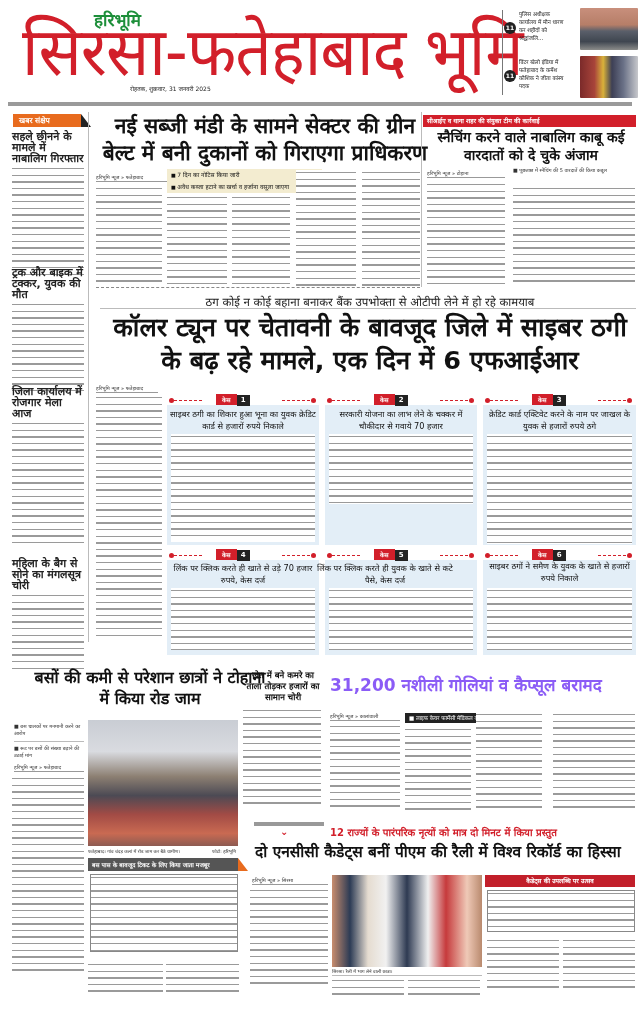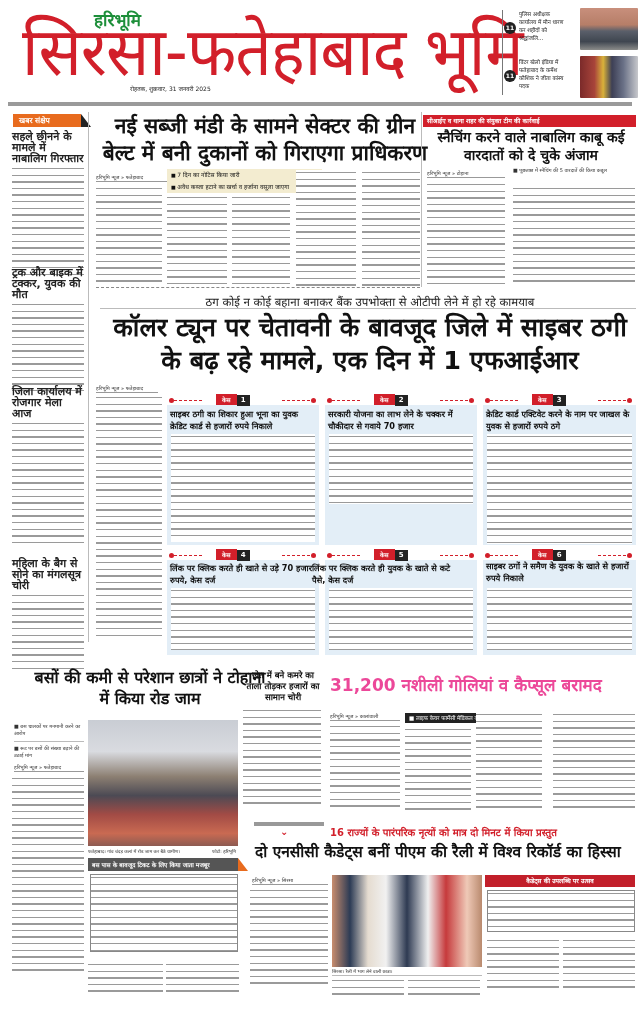--- a/index.html
+++ b/index.html
@@ -31,24 +31,24 @@
 #snatch-hl{left:425px;top:128px;width:212px;font-size:14px;line-height:18px;font-weight:bold;text-align:center;color:#111}
 
 #cyber-kicker{left:100px;top:294px;width:540px;font-size:11.5px;text-align:center;color:#222}
 #cyber-hl{left:100px;top:311px;width:540px;font-size:25.5px;line-height:33px;font-weight:bold;text-align:center;color:#111}
 .casebox{background:#e3eef7;border-top:0}
 .case-label{position:absolute;height:11px;font-size:6px;line-height:11px;color:#fff;font-weight:bold}
 .case-label .k{display:inline-block;background:#d21f2a;padding:0 6px}
 .case-label .n{display:inline-block;background:#222;padding:0 4px;font-size:7px}
 .arrow{position:absolute;height:1px;border-top:1px dashed #d21f2a;width:28px}
 .dot{position:absolute;width:5px;height:5px;border-radius:50%;background:#d21f2a}
-.case-hl{position:absolute;font-size:8.2px;line-height:12px;font-weight:bold;color:#111}
+.case-hl{position:absolute;font-size:8.2px;line-height:12px;font-weight:normal;text-align:center;color:#111}
 
 #bus-hl{left:30px;top:667px;width:240px;font-size:16px;line-height:21px;font-weight:bold;text-align:center;color:#111}
-#drug-hl{left:330px;top:673px;width:310px;font-size:17px;font-weight:bold;color:#ec4899}
+#drug-hl{left:330px;top:673px;width:310px;font-size:17px;font-weight:bold;color:#8b5cf6}
 #theft-hl{left:243px;top:670px;width:80px;font-size:8.5px;line-height:11px;font-weight:bold;text-align:center;color:#111}
 #pharmacy-tag{left:405px;top:713px;width:135px;height:10px;background:#222;color:#fff;font-size:5.5px;line-height:10px;padding-left:4px}
 #dance-kicker{left:330px;top:825px;width:310px;font-size:10px;color:#d21f2a;font-weight:bold}
 #ncc-hl{left:255px;top:840px;width:385px;font-size:15.5px;font-weight:bold;color:#111}
 #ncc-tag{left:485px;top:875px;width:150px;height:12px;background:#c21f2a;color:#fff;font-size:6.2px;line-height:12px;text-align:center;font-weight:bold}
 #students-tag{left:88px;top:858px;width:150px;height:13px;background:#555;color:#fff;font-size:6px;line-height:13px;padding-left:4px;font-weight:bold}
 .photo{border:0}
 .caption{font-size:4.6px;color:#333}
 </style>
 </head>
@@ -105,21 +105,21 @@
 <div class="abs vrule" style="left:421px;top:112px;height:175px"></div>
 <div class="abs" id="snatch-tag">सीआईए व थाना शहर की संयुक्त टीम की कार्रवाई</div>
 <div class="abs" id="snatch-hl">स्नैचिंग करने वाले नाबालिग काबू कई वारदातों को दे चुके अंजाम</div>
 <div class="abs byline" style="left:427px;top:170px;width:78px">हरिभूमि न्यूज » टोहाना</div>
 <div class="abs" style="left:513px;top:167px;width:122px;font-size:5px;line-height:7px;color:#333"><span>■ </span><span>पूछताछ में स्नैचिंग की 5 वारदातें की किया कबूल</span></div>
 <div class="abs txt lines" style="left:427px;top:182px;width:78px;height:104px"></div>
 <div class="abs txt lines" style="left:513px;top:186px;width:122px;height:100px"></div>
 
 <div class="abs" id="cyber-kicker">ठग कोई न कोई बहाना बनाकर बैंक उपभोक्ता से ओटीपी लेने में हो रहे कामयाब</div>
 <div class="abs hrule" style="left:100px;top:308px;width:536px"></div>
-<div class="abs" id="cyber-hl">कॉलर ट्यून पर चेतावनी के बावजूद जिले में साइबर ठगी के बढ़ रहे मामले, एक दिन में 1 एफआईआर</div>
+<div class="abs" id="cyber-hl">कॉलर ट्यून पर चेतावनी के बावजूद जिले में साइबर ठगी के बढ़ रहे मामले, एक दिन में 6 एफआईआर</div>
 <div class="abs byline" style="left:96px;top:385px;width:62px">हरिभूमि न्यूज » फतेहाबाद</div>
 <div class="abs txt lines" style="left:96px;top:395px;width:66px;height:245px"></div>
 
 <div class="abs casebox" style="left:167px;top:405px;width:152px;height:140px"></div>
 <div class="abs casebox" style="left:325px;top:405px;width:152px;height:140px"></div>
 <div class="abs casebox" style="left:483px;top:405px;width:153px;height:140px"></div>
 
 <div class="dot" style="left:169px;top:398px"></div>
 <div class="arrow" style="left:174px;top:400px"></div>
 <div class="case-label" style="left:216px;top:394px"><span class="k">केस</span><span class="n">1</span></div>
@@ -195,21 +195,21 @@
 <div class="abs" id="drug-hl">31,200 नशीली गोलियां व कैप्सूल बरामद</div>
 <div class="abs byline" style="left:330px;top:713px;width:70px">हरिभूमि न्यूज » कालांवाली</div>
 <div class="abs" id="pharmacy-tag"><span>■ </span><span>लाइफ केयर फार्मेसी मेडिकल को किया सील</span></div>
 <div class="abs txt lines" style="left:330px;top:724px;width:70px;height:88px"></div>
 <div class="abs txt lines" style="left:405px;top:727px;width:66px;height:85px"></div>
 <div class="abs txt lines" style="left:476px;top:712px;width:66px;height:100px"></div>
 <div class="abs txt lines" style="left:553px;top:712px;width:82px;height:100px"></div>
 
 <div class="abs" style="left:254px;top:822px;width:70px;height:4px;background:#999"></div>
 <div class="abs" style="left:280px;top:826px;font-size:10px;color:#d21f2a;font-weight:bold">⌄</div>
-<div class="abs" id="dance-kicker">16 राज्यों के पारंपरिक नृत्यों को मात्र दो मिनट में किया प्रस्तुत</div>
+<div class="abs" id="dance-kicker">12 राज्यों के पारंपरिक नृत्यों को मात्र दो मिनट में किया प्रस्तुत</div>
 <div class="abs" id="ncc-hl">दो एनसीसी कैडेट्स बनीं पीएम की रैली में विश्व रिकॉर्ड का हिस्सा</div>
 <div class="abs byline" style="left:252px;top:877px;width:76px">हरिभूमि न्यूज » सिरसा</div>
 <div class="abs txt lines" style="left:250px;top:888px;width:78px;height:100px"></div>
 <div class="abs photo" style="left:332px;top:875px;width:150px;height:92px;background:linear-gradient(90deg,#c98d6e 0,#2c3b55 12%,#e5dcd0 24%,#f1f1f1 36%,#2e3a52 50%,#f0f0f0 64%,#c63a3c 76%,#efc9b7 90%,#b98a6e 100%)"></div>
 <div class="abs caption" style="left:332px;top:968px;width:150px">सिरसा। रैली में भाग लेने वाली छात्रा।</div>
 <div class="abs hrule" style="left:332px;top:975px;width:150px"></div>
 <div class="abs txt lines" style="left:332px;top:978px;width:72px;height:20px"></div>
 <div class="abs txt lines" style="left:408px;top:978px;width:72px;height:20px"></div>
 <div class="abs" id="ncc-tag">कैडेट्स की उपलब्धि पर उत्सव</div>
 <div class="abs txt lines" style="left:487px;top:890px;width:148px;height:42px;border:1px solid #888;padding:2px"></div>

